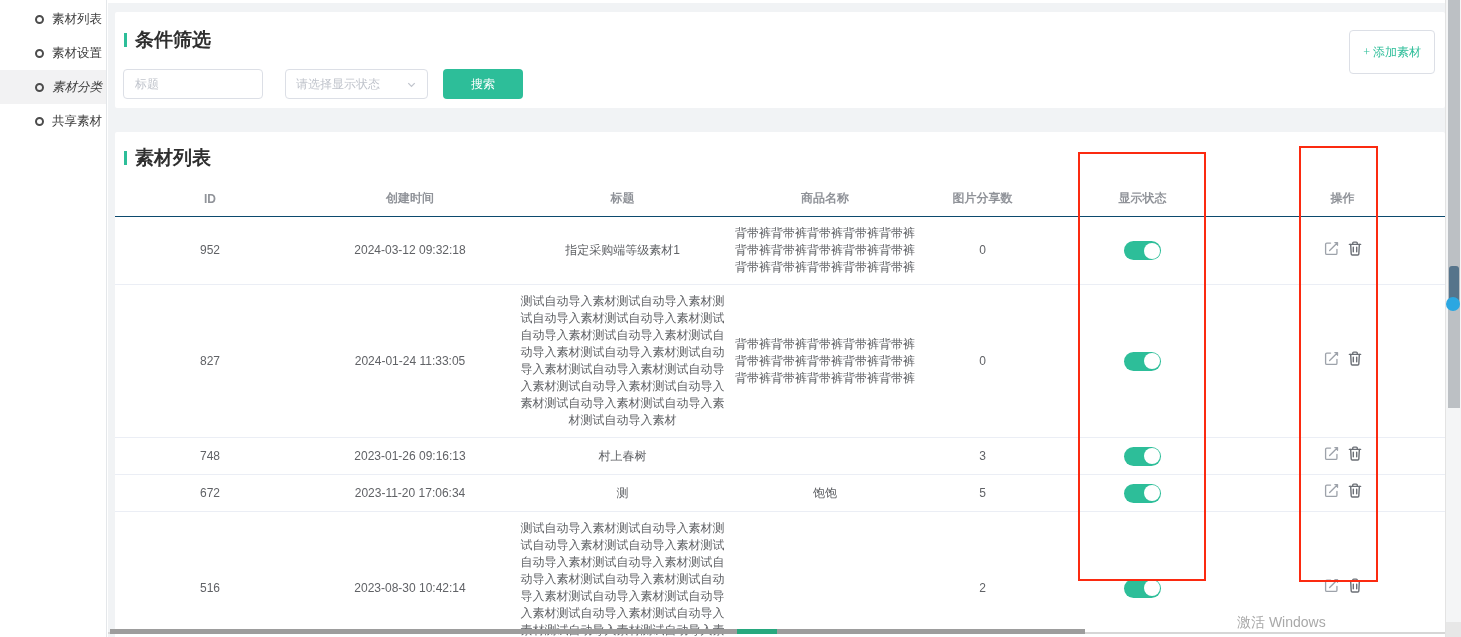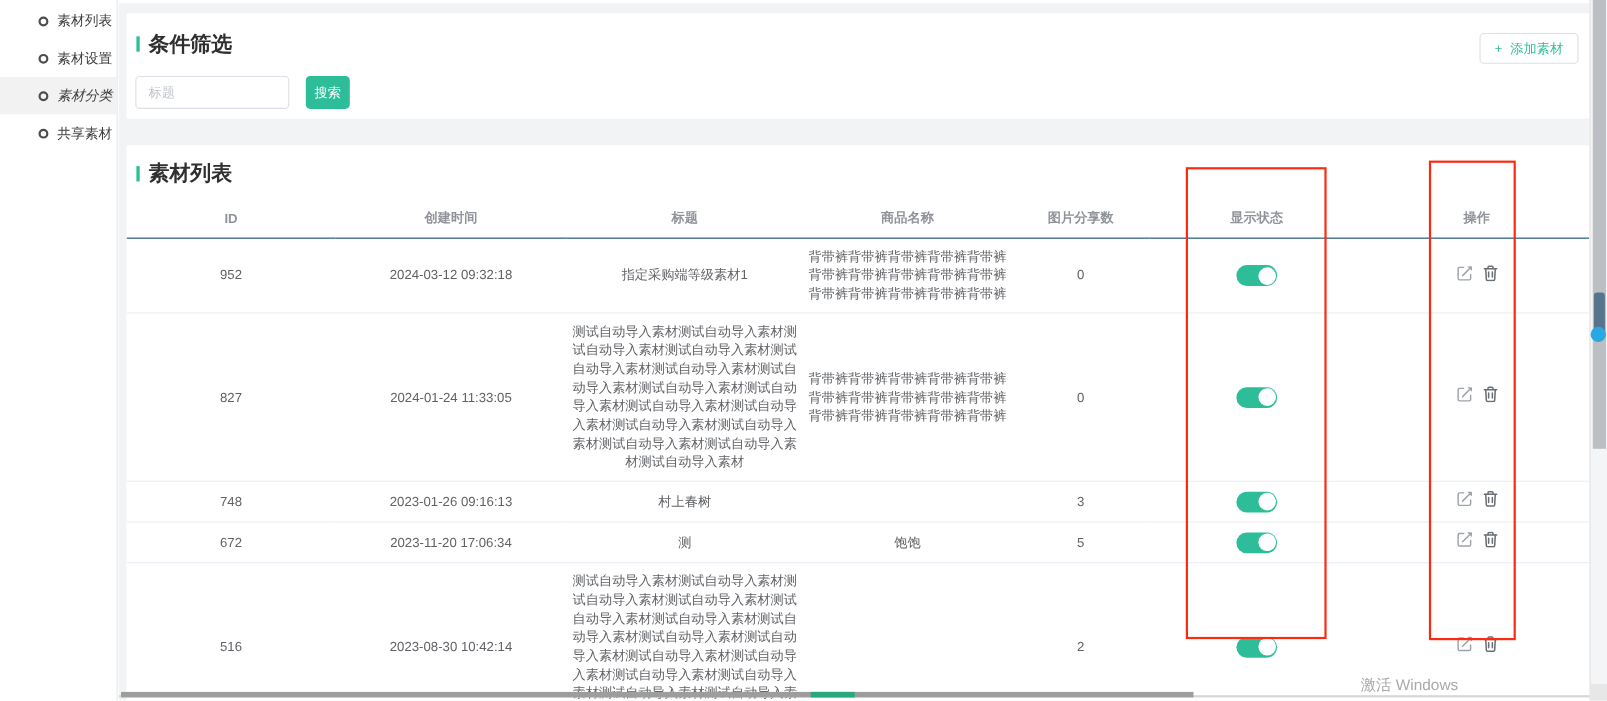--- a/index.html
+++ b/index.html
@@ -46,27 +46,27 @@
     height:30px; border:1px solid #dcdfe6; border-radius:4px; background:#fff;
     font-size:12px; color:#c0c4cc; display:flex; align-items:center;
   }
   input.ctl { margin-left:8px; width:140px; padding:0 11px; outline:none; font-family:inherit; }
   input.ctl::placeholder { color:#c0c4cc; }
   .select-box { margin-left:22px; width:143px; padding:0 10px; justify-content:space-between; cursor:pointer; }
   .date-box   { margin-left:19px; width:250px; padding:0 11px; cursor:pointer; }
   .date-box .dr-start, .date-box .dr-end { flex:1; text-align:center; }
   .date-box .dr-sep { color:#5f6368; padding:0 2px; }
   .search-btn {
-    margin-left:15px; width:40px; height:30px; background:var(--accent); color:#fff;
+    margin-left:15px; width:80px; height:30px; background:var(--accent); color:#fff;
     border:none; border-radius:4px; font-size:12px; cursor:pointer; font-family:inherit;
   }
   .add-btn {
-    position:absolute; top:18px; right:10px; height:28px; padding:0 13px;
+    position:absolute; top:18px; right:10px; height:44px; padding:0 13px;
     background:#fff; border:1px solid #dcdfe6; border-radius:4px;
-    color:var(--accent); font-size:12px; cursor:pointer; font-family:Liberation Mono, monospace;
+    color:var(--accent); font-size:12px; cursor:pointer; font-family:Liberation Serif, serif;
   }
 
   
   table { width:1330px; border-collapse:collapse; table-layout:fixed; }
   th {
     font-size:12px; font-weight:bold; color:#909399; text-align:center;
     padding:9px 4px; border-bottom:1px solid #0c4a6e;
   }
   td {
     font-size:12px; color:#606266; text-align:center; vertical-align:middle;
@@ -133,20 +133,26 @@
 <div class="main">
   <div class="topstrip"></div>
 
   <section class="card filter-card">
     <div class="section-title">
       <span class="green-bar"></span>
       <span>条件筛选</span>
     </div>
     <div class="controls">
       <input class="ctl" type="text" placeholder="标题" style="">
+      <div class="ctl select-box">
+        <span>请选择显示状态</span>
+        <svg width="11" height="11" viewBox="0 0 12 12" fill="none" stroke="#c0c4cc" stroke-width="1.4">
+            <path d="M2.5 4.5 L6 8 L9.5 4.5"></path>
+          </svg>
+      </div>
       <button class="search-btn">搜索</button>
     </div>
     <button class="add-btn">+ 添加素材</button>
   </section>
 
   <section class="card table-card">
     <div class="section-title">
       <span class="green-bar"></span>
       <span>素材列表</span>
     </div>

